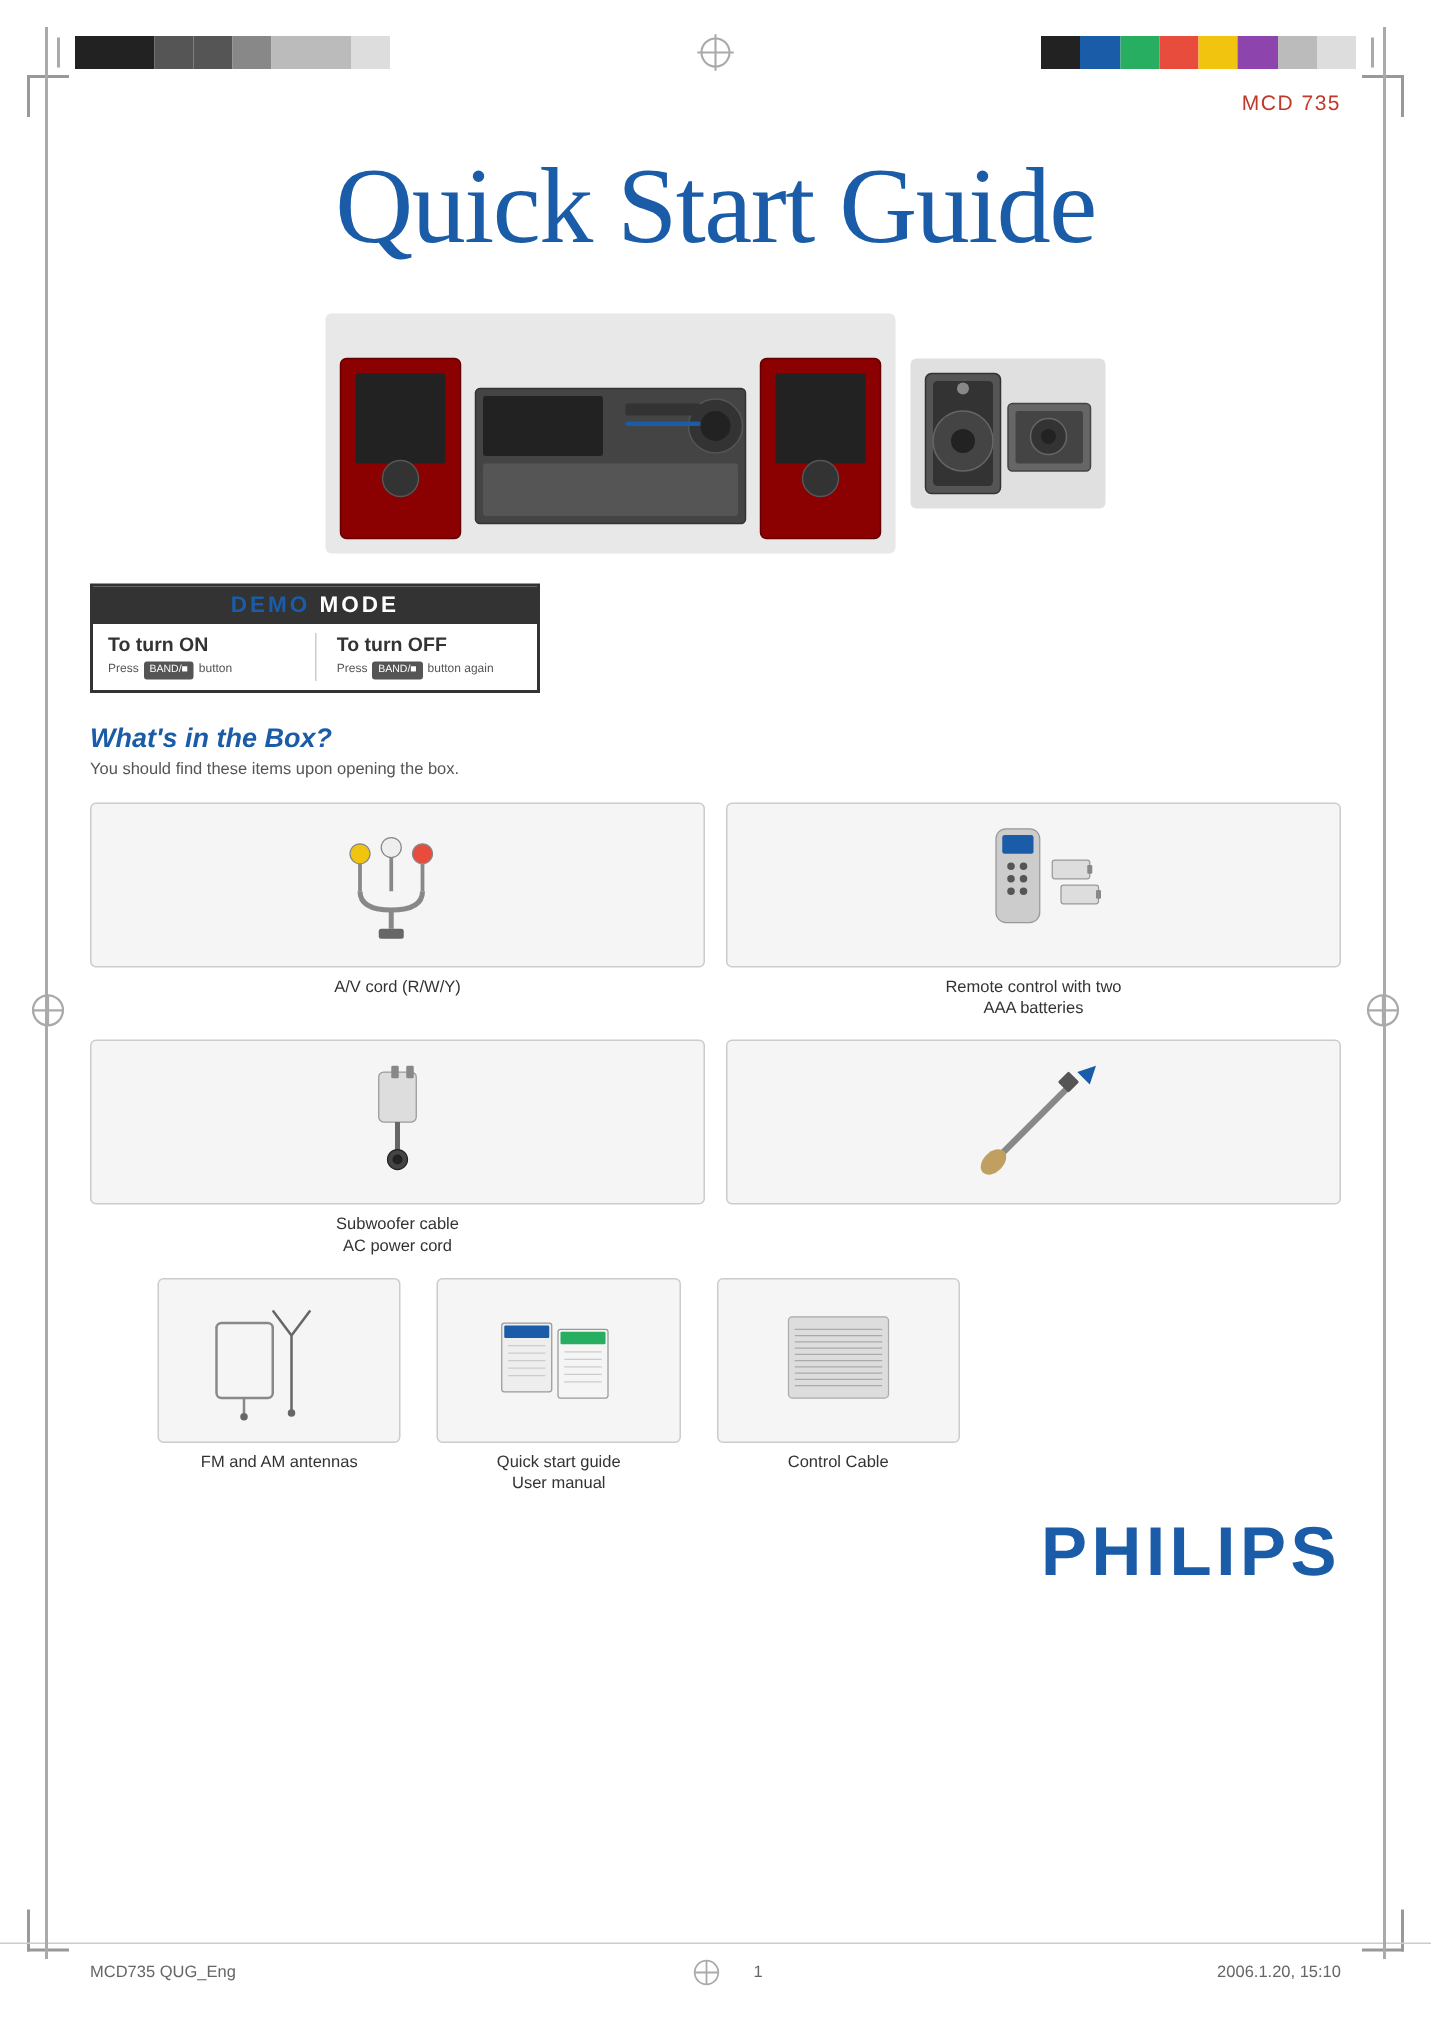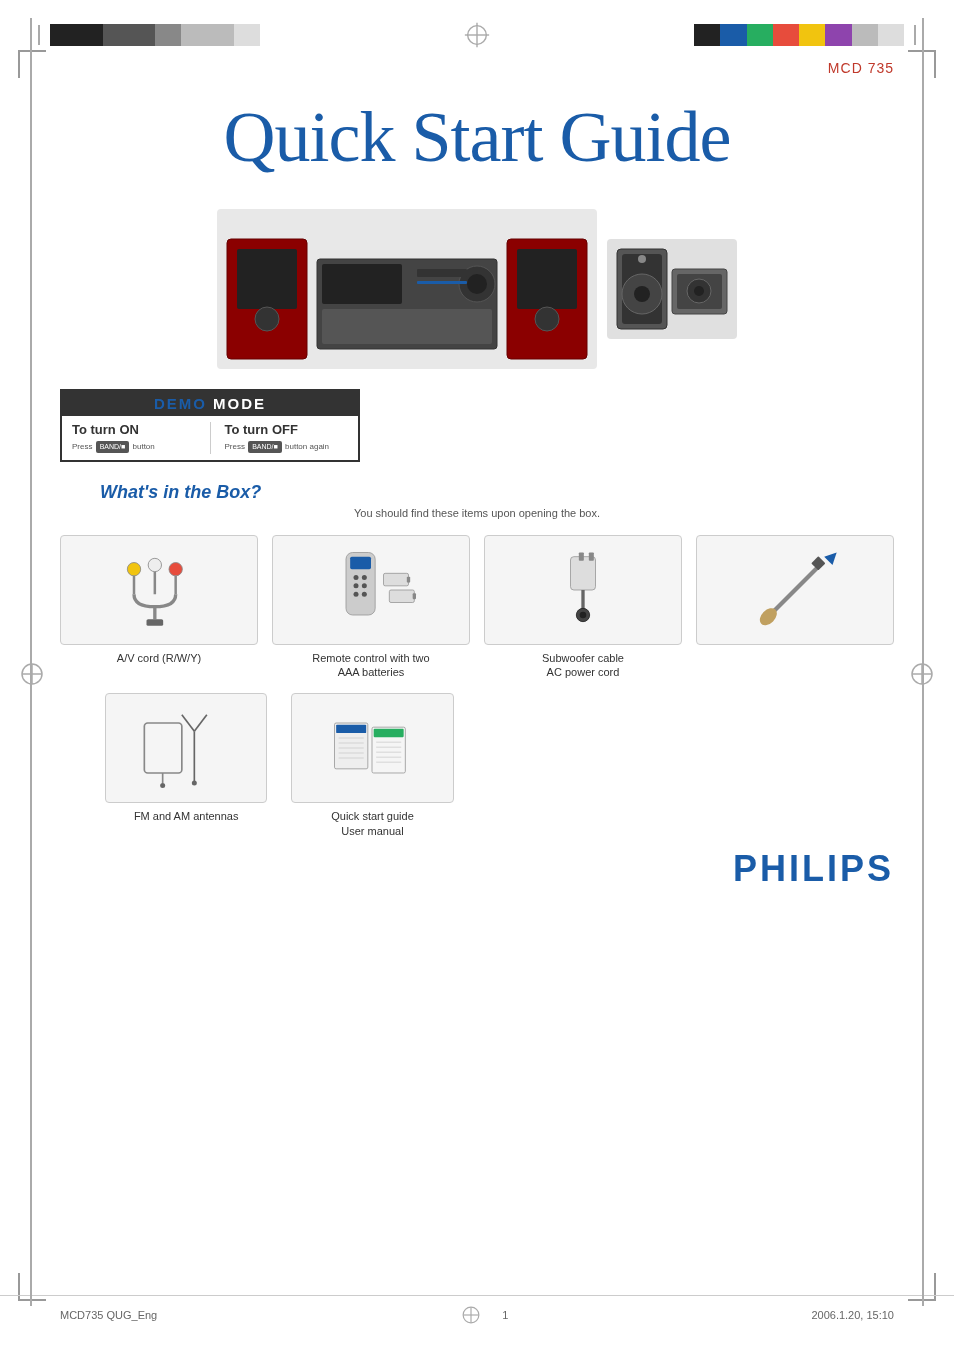--- a/index.html
+++ b/index.html
@@ -206,32 +206,30 @@
     
     .whats-in-box {
       margin: 20px 60px 10px 60px;
     }
     .whats-title {
       font-size: 18px;
       font-style: italic;
       font-weight: bold;
       color: #1a5ca8;
       margin-bottom: 4px;
-      margin-left: 40px;
     }
     .whats-subtitle {
       font-size: 11px;
       color: #555;
       margin-bottom: 16px;
-      text-align: center;
     }
 
     .items-grid {
       display: grid;
-      grid-template-columns: repeat(4, 1fr);
+      grid-template-columns: repeat(2, 1fr);
       gap: 14px;
       margin-bottom: 14px;
     }
     .items-grid-bottom {
       display: grid;
       grid-template-columns: repeat(3, 1fr);
       gap: 24px;
       max-width: 580px;
       padding-left: 45px;
     }
@@ -262,21 +260,21 @@
     }
 
     
     .philips-logo {
       text-align: right;
       padding-right: 60px;
       margin-top: 10px;
       margin-bottom: 20px;
     }
     .philips-text {
-      font-size: 36px;
+      font-size: 46px;
       font-weight: 900;
       color: #1a5ca8;
       letter-spacing: 3px;
       font-family: Arial, sans-serif;
     }
 
     
     .bottom-bar {
       position: absolute;
       bottom: 25px;
@@ -562,20 +560,40 @@
           <line x1="65" y1="43" x2="95" y2="43" stroke="#ccc" stroke-width="1"></line>
           <line x1="65" y1="49" x2="95" y2="49" stroke="#ccc" stroke-width="1"></line>
           <line x1="65" y1="55" x2="95" y2="55" stroke="#ccc" stroke-width="1"></line>
           <line x1="65" y1="61" x2="95" y2="61" stroke="#ccc" stroke-width="1"></line>
           <line x1="65" y1="67" x2="95" y2="67" stroke="#ccc" stroke-width="1"></line>
         </svg>
       </div>
       <div class="box-item-label">Quick start guide<br>User manual</div>
     </div>
 
+    <div class="box-item">
+      <div class="box-item-img">
+        <svg viewBox="0 0 120 100" xmlns="http://www.w3.org/2000/svg" width="100" height="90">
+
+          <rect x="20" y="15" width="80" height="65" rx="3" fill="#ddd" stroke="#aaa" stroke-width="1"></rect>
+
+          <line x1="25" y1="25" x2="95" y2="25" stroke="#aaa" stroke-width="1"></line>
+          <line x1="25" y1="30" x2="95" y2="30" stroke="#aaa" stroke-width="1"></line>
+          <line x1="25" y1="35" x2="95" y2="35" stroke="#aaa" stroke-width="1"></line>
+          <line x1="25" y1="40" x2="95" y2="40" stroke="#aaa" stroke-width="1"></line>
+          <line x1="25" y1="45" x2="95" y2="45" stroke="#aaa" stroke-width="1"></line>
+          <line x1="25" y1="50" x2="95" y2="50" stroke="#aaa" stroke-width="1"></line>
+          <line x1="25" y1="55" x2="95" y2="55" stroke="#aaa" stroke-width="1"></line>
+          <line x1="25" y1="60" x2="95" y2="60" stroke="#aaa" stroke-width="1"></line>
+          <line x1="25" y1="65" x2="95" y2="65" stroke="#aaa" stroke-width="1"></line>
+          <line x1="25" y1="70" x2="95" y2="70" stroke="#aaa" stroke-width="1"></line>
+        </svg>
+      </div>
+      <div class="box-item-label">Control Cable</div>
+    </div>
   </div>
 </div>
 
 <div class="philips-logo">
   <span class="philips-text">PHILIPS</span>
 </div>
 
 <div class="bottom-bar">
   <div class="bottom-left">MCD735 QUG_Eng</div>
   <div style="display:flex; align-items:center; gap:20px;">

